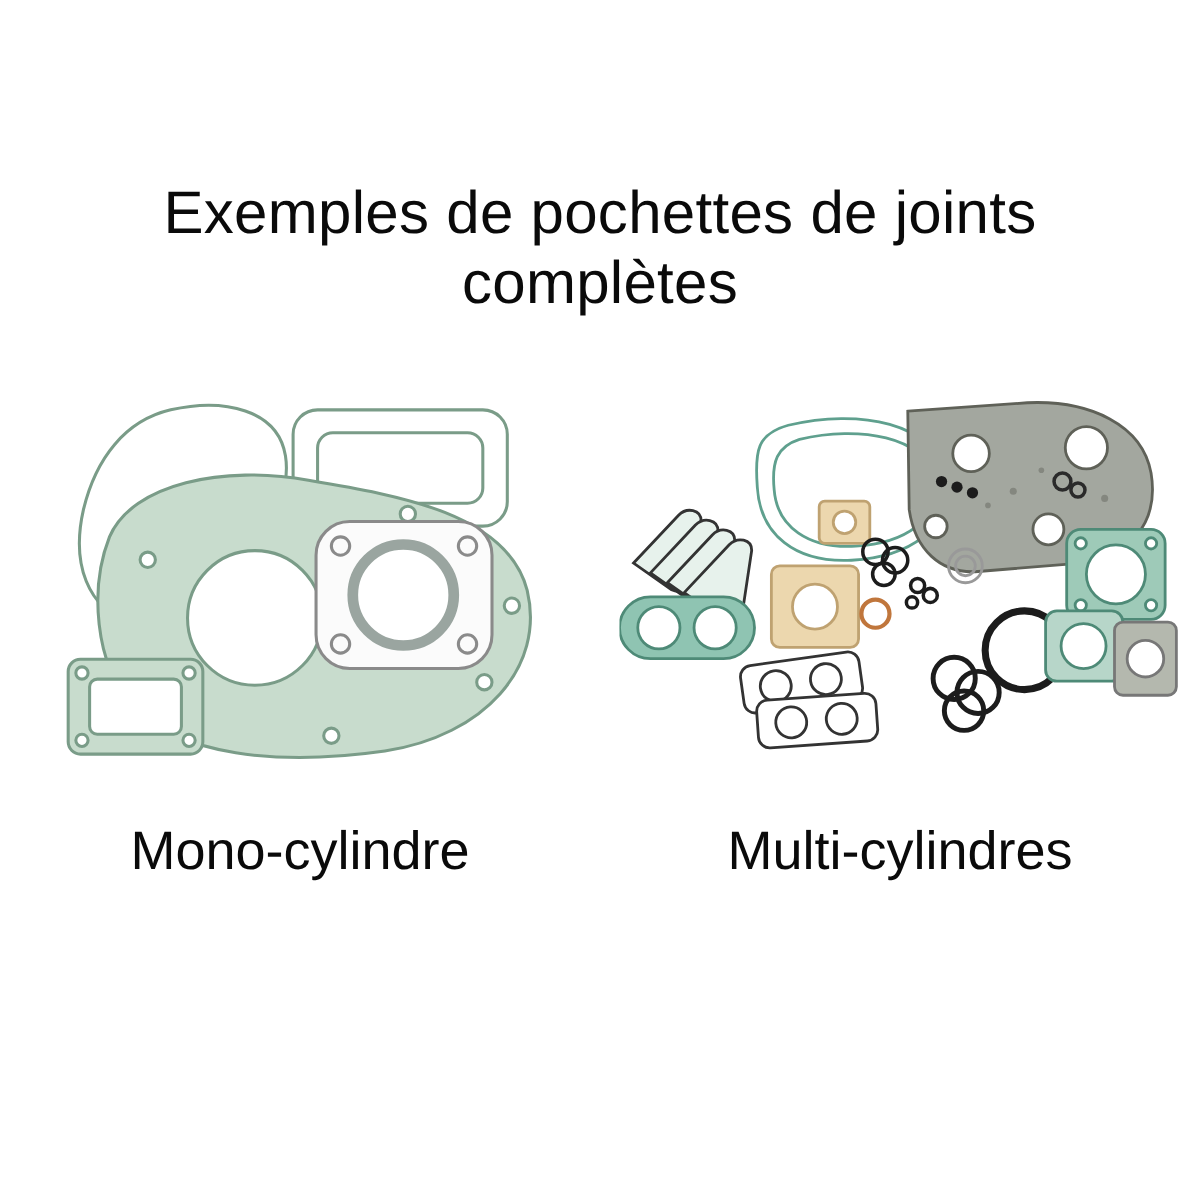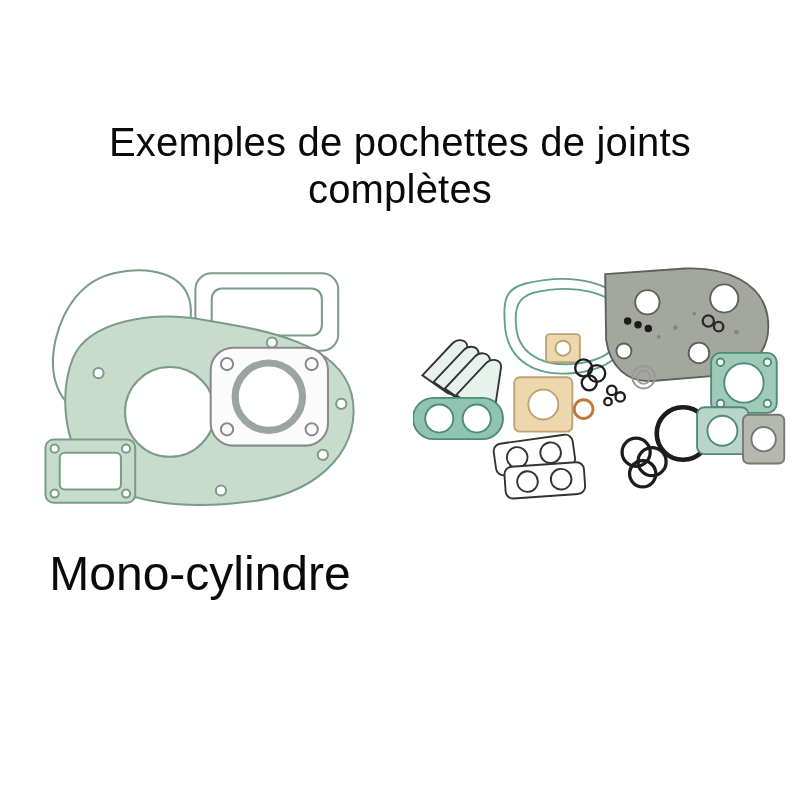--- a/index.html
+++ b/index.html
@@ -41,21 +41,21 @@
     flex-direction: column;
     align-items: center;
   }
   figure svg {
     width: 375px;
     height: 255px;
     display: block;
   }
   figcaption {
     margin-top: 30px;
-    font-size: 48px;
+    font-size: 36px;
     font-weight: 400;
     color: #0a0a0a;
     text-align: center;
   }
 </style>
 </head>
 <body>
 
 <div class="canvas">
 
@@ -215,16 +215,17 @@
             <rect x="0" y="0" width="55" height="50" rx="8" fill="#b7d6c9"></rect>
             <circle cx="27" cy="25" r="16" fill="#ffffff"></circle>
           </g>
         </g>
 
         <g stroke="#777777" stroke-width="2" transform="translate(352,158)">
           <rect x="0" y="0" width="44" height="52" rx="6" fill="#b4b8ae"></rect>
           <circle cx="22" cy="26" r="13" fill="#ffffff"></circle>
         </g>
       </svg>
+      <figcaption>Multi-cylindres</figcaption>
     </figure>
 
   </div>
 </div>
 
 </body></html>

